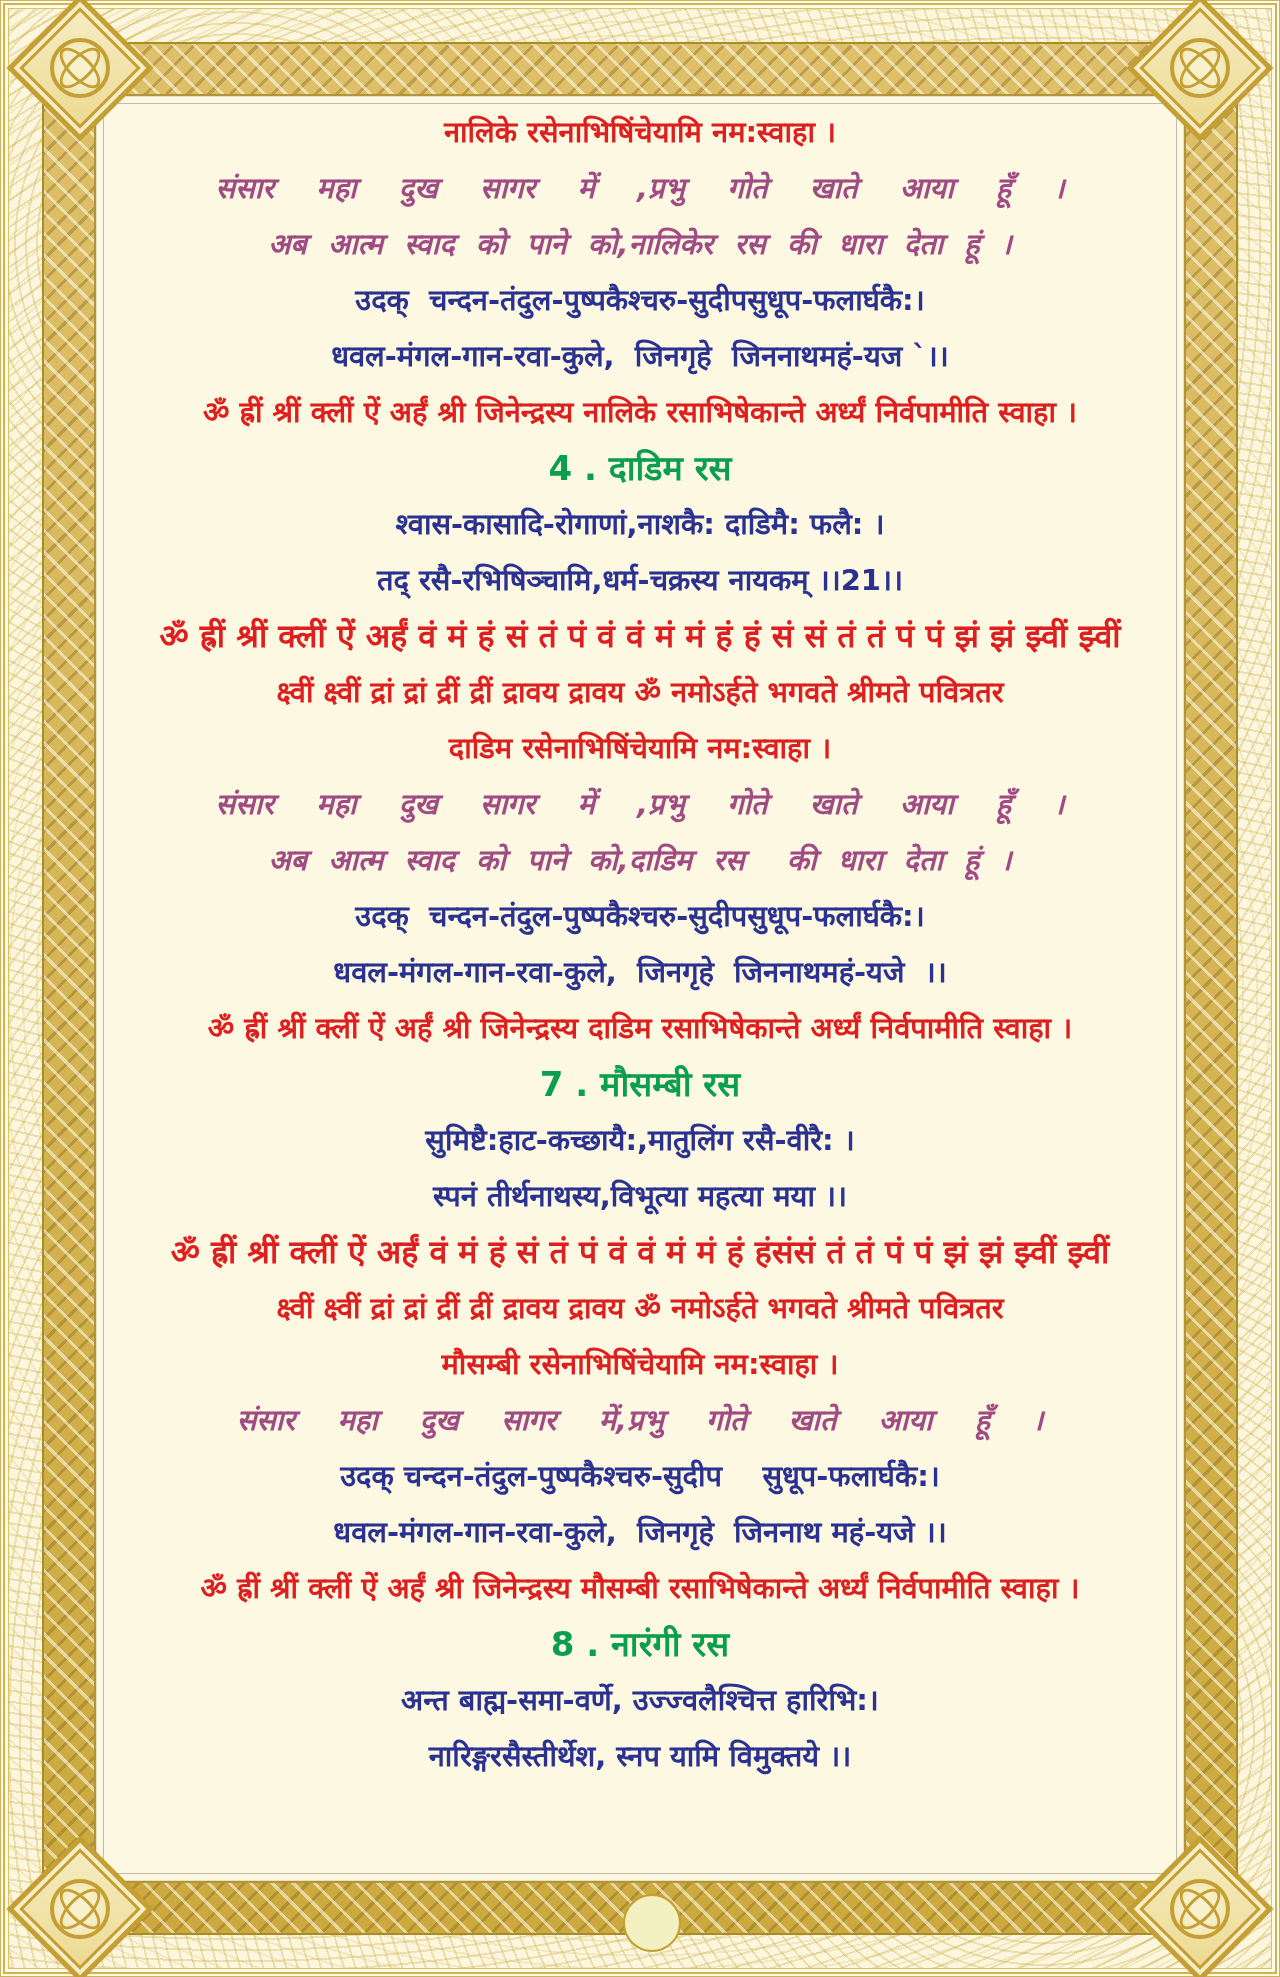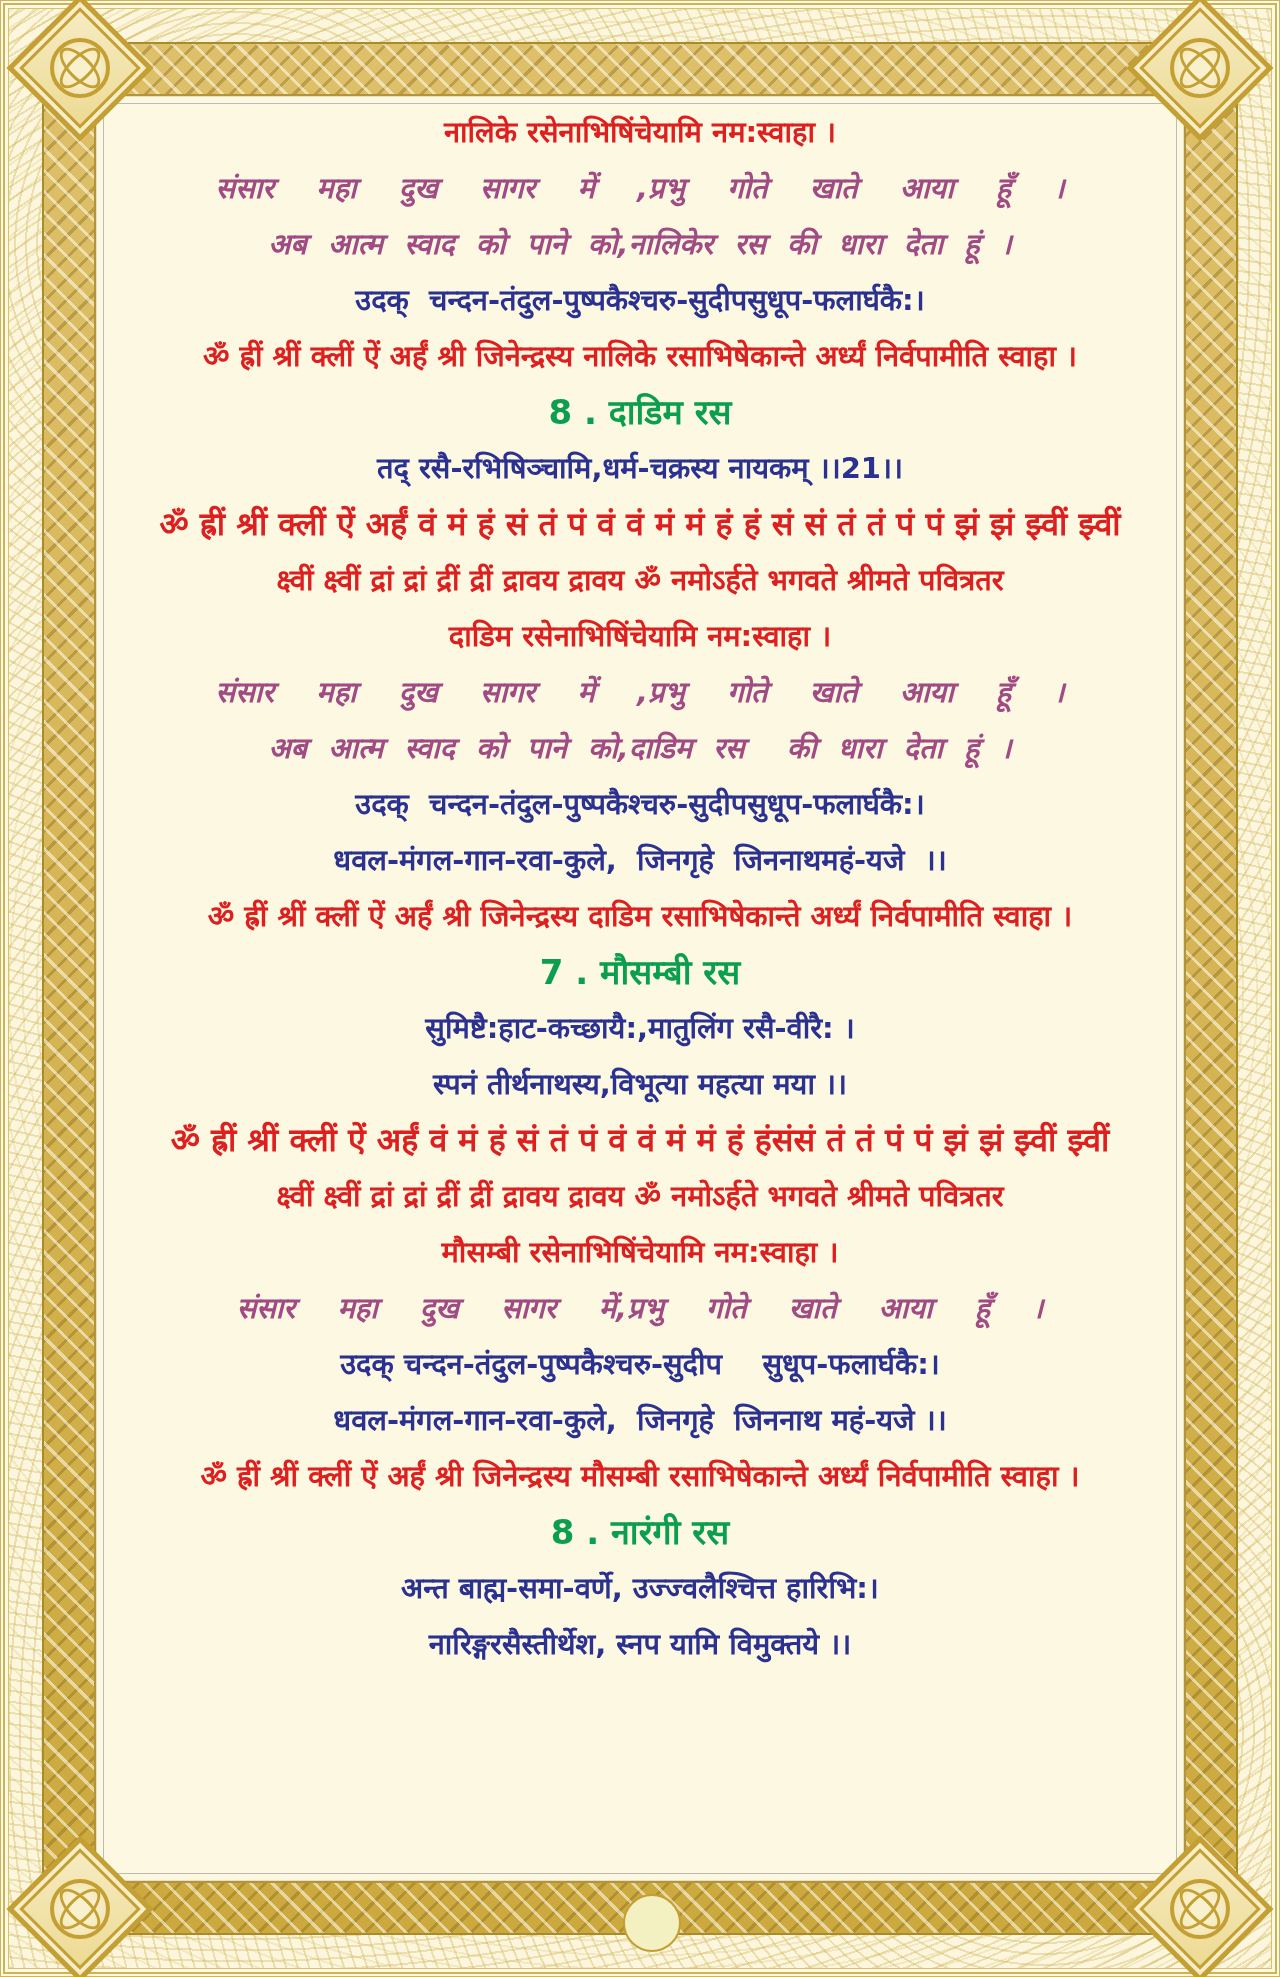--- a/index.html
+++ b/index.html
@@ -92,22 +92,24 @@
   <div class="lace"></div>
   <div class="band"></div>
   <div class="content"></div>
   <div class="inner-line"></div>
 
   <div class="text-block">
       <div class="line c-red">नालिके रसेनाभिषिंचेयामि नम:स्वाहा ।</div>
       <div class="line c-plum wide">संसार  महा  दुख  सागर  में  ,प्रभु  गोते  खाते  आया  हूँ  ।</div>
       <div class="line c-plum wide">अब आत्म स्वाद को पाने को,नालिकेर रस की धारा देता हूं ।</div>
       <div class="line c-blue">उदक्  चन्दन-तंदुल-पुष्पकैश्चरु-सुदीपसुधूप-फलार्घकै:।</div>
+      <div class="line c-blue">धवल-मंगल-गान-रवा-कुले,  जिनगृहे  जिननाथमहं-यज `।।</div>
       <div class="line c-red">ॐ ह्रीं श्रीं क्लीं ऐं अर्हं श्री जिनेन्द्रस्य नालिके रसाभिषेकान्ते अर्ध्यं निर्वपामीति स्वाहा ।</div>
-      <div class="line c-green heading">8 . दाडिम रस</div>
+      <div class="line c-green heading">4 . दाडिम रस</div>
+      <div class="line c-blue">श्वास-कासादि-रोगाणां,नाशकै: दाडिमै: फलै: ।</div>
       <div class="line c-blue">तद् रसै-रभिषिञ्चामि,धर्म-चक्रस्य नायकम् ।।21।।</div>
       <div class="line c-red sm">ॐ ह्रीं श्रीं क्लीं ऐं अर्हं वं मं हं सं तं पं वं वं मं मं हं हं सं सं तं तं पं पं झं झं झ्वीं झ्वीं</div>
       <div class="line c-red">क्ष्वीं क्ष्वीं द्रां द्रां द्रीं द्रीं द्रावय द्रावय ॐ नमोऽर्हते भगवते श्रीमते पवित्रतर</div>
       <div class="line c-red">दाडिम रसेनाभिषिंचेयामि नम:स्वाहा ।</div>
       <div class="line c-plum wide">संसार  महा  दुख  सागर  में  ,प्रभु  गोते  खाते  आया  हूँ  ।</div>
       <div class="line c-plum wide">अब आत्म स्वाद को पाने को,दाडिम रस  की धारा देता हूं ।</div>
       <div class="line c-blue">उदक्  चन्दन-तंदुल-पुष्पकैश्चरु-सुदीपसुधूप-फलार्घकै:।</div>
       <div class="line c-blue">धवल-मंगल-गान-रवा-कुले,  जिनगृहे  जिननाथमहं-यजे  ।।</div>
       <div class="line c-red">ॐ ह्रीं श्रीं क्लीं ऐं अर्हं श्री जिनेन्द्रस्य दाडिम रसाभिषेकान्ते अर्ध्यं निर्वपामीति स्वाहा ।</div>
       <div class="line c-green heading">7 . मौसम्बी रस</div>

